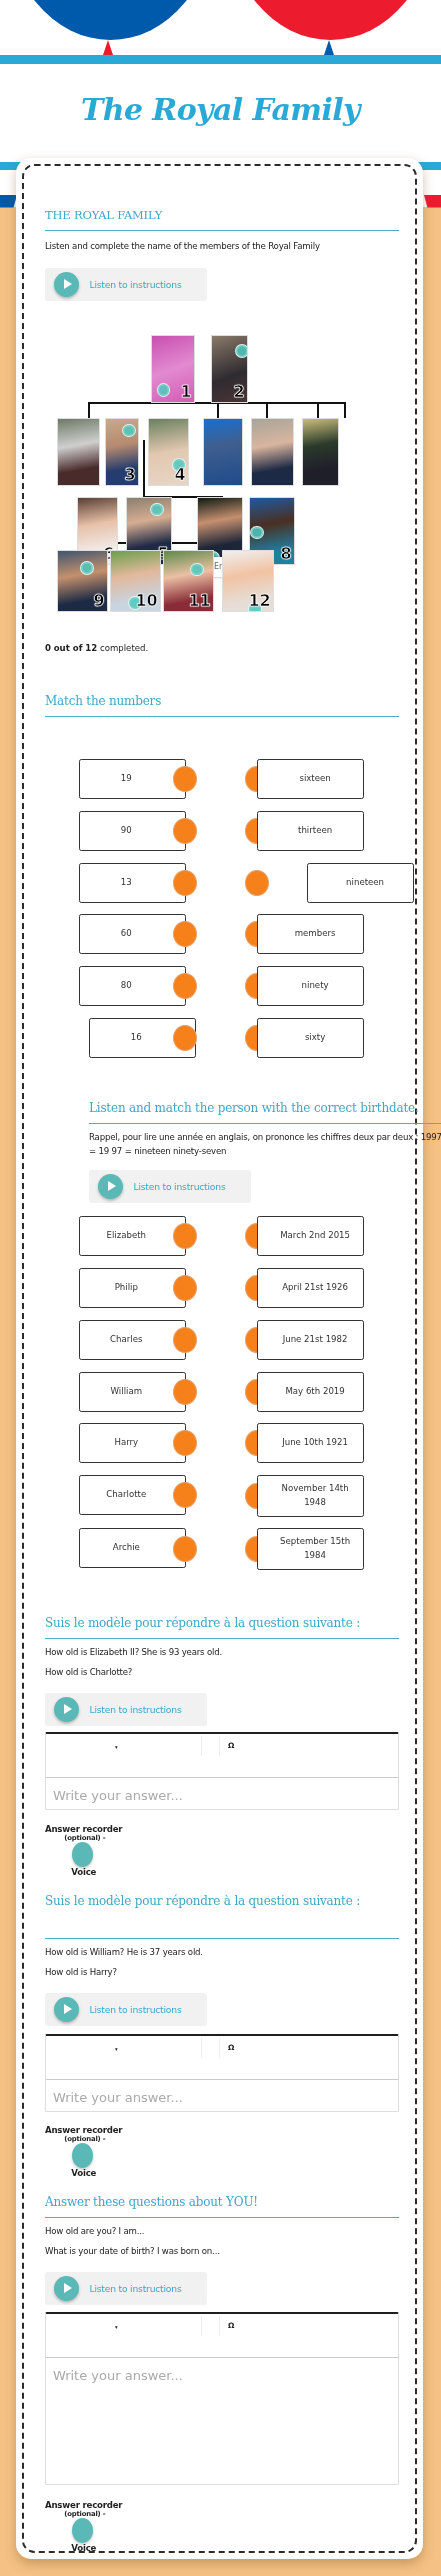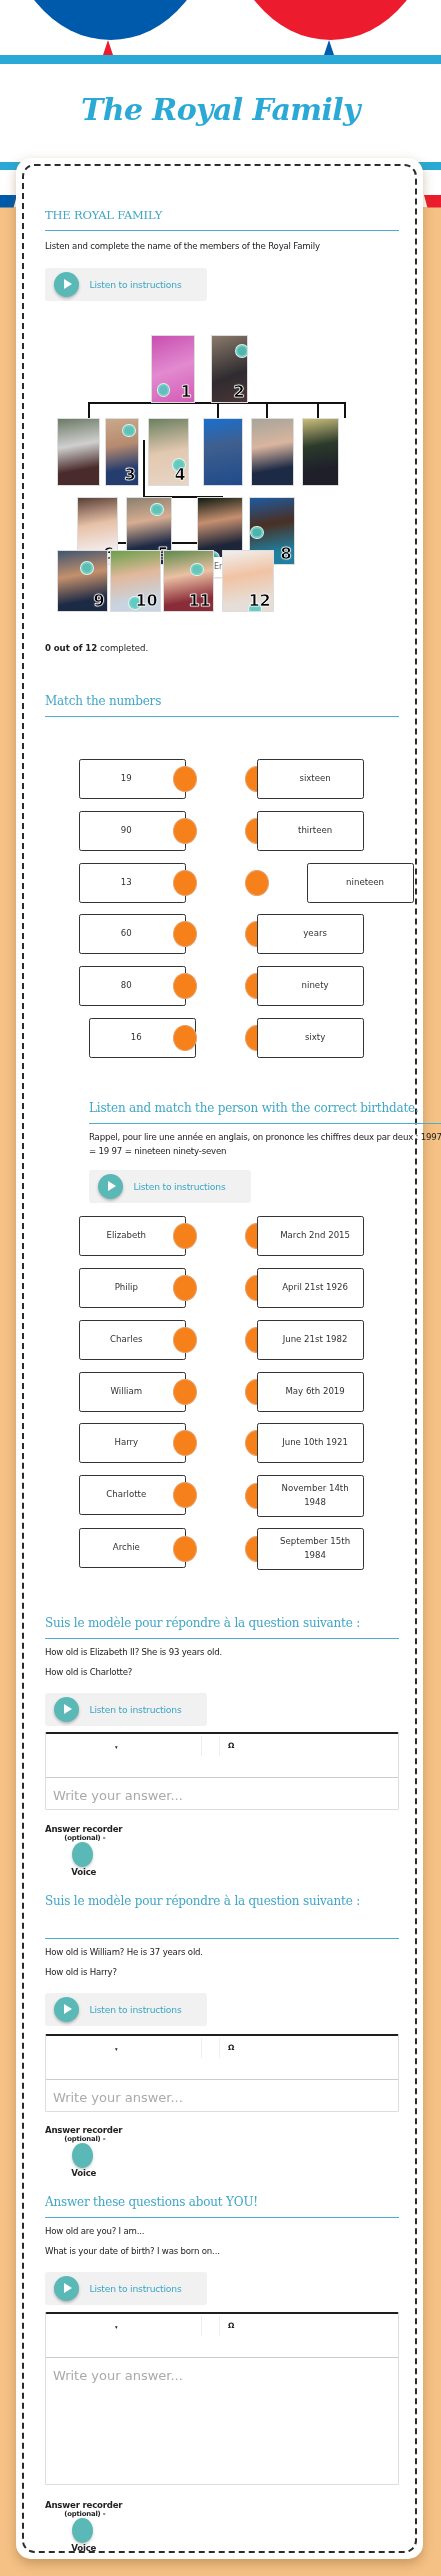--- a/index.html
+++ b/index.html
@@ -246,21 +246,21 @@
   <div class="match-row" style="top:863px;left:0;">
     <div class="mbox left" style="left:79px;">13</div>
     <div class="dot" style="left:173px;top:6.9px;"></div>
     <div class="dot" style="left:245px;top:6.9px;"></div>
     <div class="mbox right" style="left:270px;margin-left:37px;">nineteen</div>
   </div>
   <div class="match-row" style="top:914px;left:0;">
     <div class="mbox left" style="left:79px;">60</div>
     <div class="dot" style="left:173px;top:6.9px;"></div>
     <div class="dot" style="left:245px;top:6.9px;"></div>
-    <div class="mbox right" style="left:257px;">years</div>
+    <div class="mbox right" style="left:257px;">members</div>
   </div>
   <div class="match-row" style="top:966px;left:0;">
     <div class="mbox left" style="left:79px;">80</div>
     <div class="dot" style="left:173px;top:6.9px;"></div>
     <div class="dot" style="left:245px;top:6.9px;"></div>
     <div class="mbox right" style="left:257px;">ninety</div>
   </div>
   <div class="match-row" style="top:1018px;left:0;">
     <div class="mbox left" style="left:79px;margin-left:10px;">16</div>
     <div class="dot" style="left:173px;top:6.9px;"></div>

